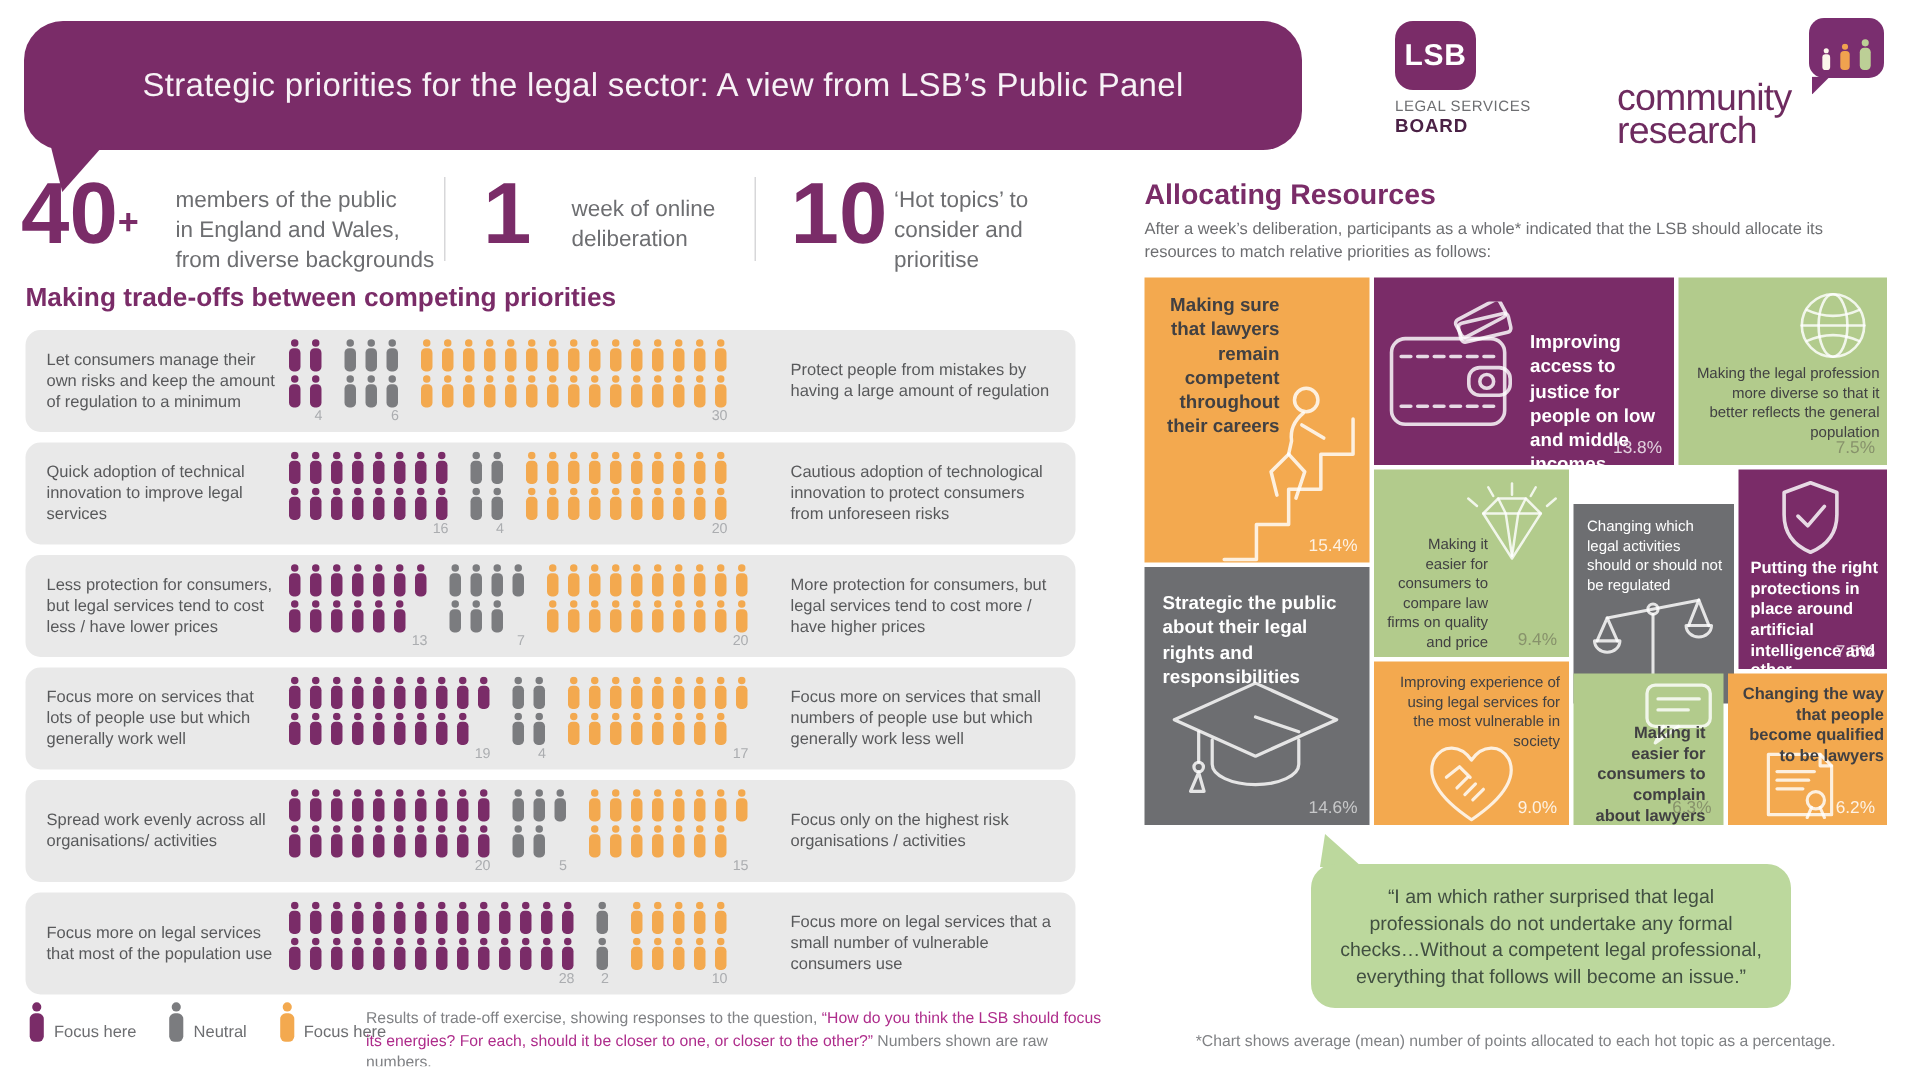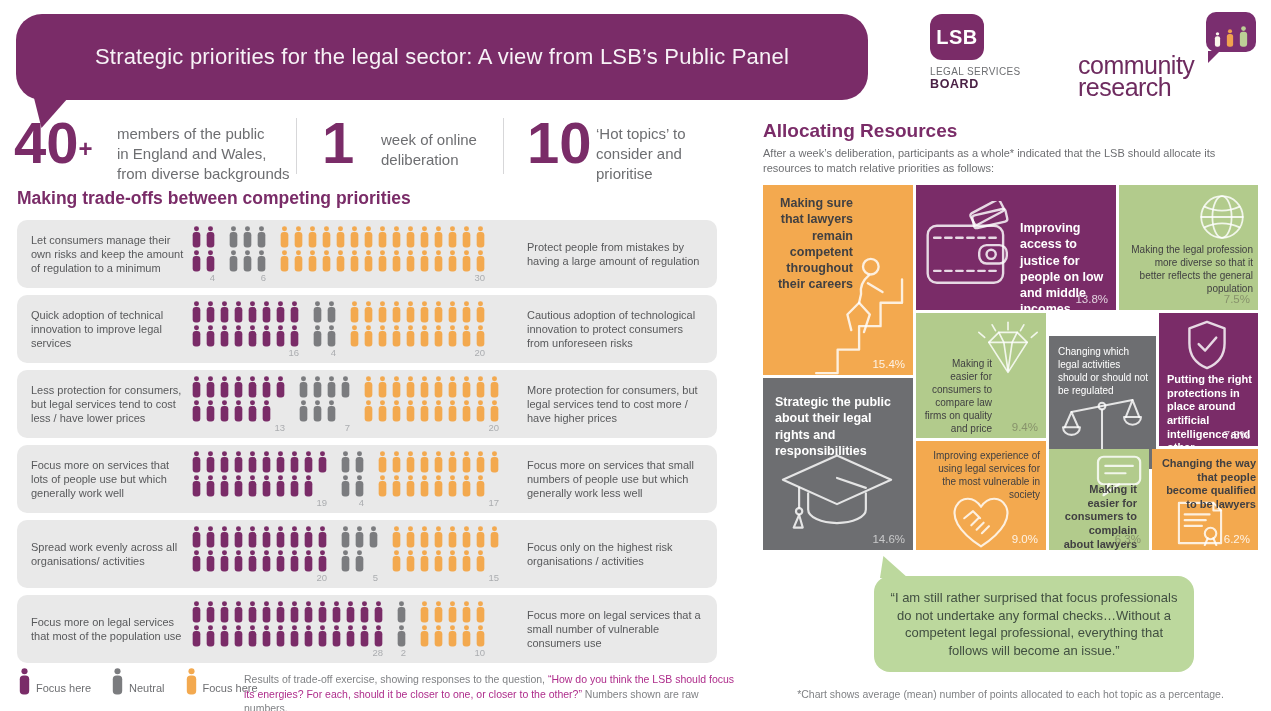--- a/index.html
+++ b/index.html
@@ -1635,17 +1635,17 @@
             <path d="M41 40 l3 7"></path>
           </svg>
         </div>
         <div class="tm-label lbl-bold-sm txt-dark" style="left: 8px; top: 8px; width: 96px;">Changing the way that people become qualified to be lawyers</div>
         <div class="tm-pct" style="color: rgba(255, 255, 255, 0.85);">6.2%</div>
       </div>
     </div>
 
   <div class="quote-tail"></div>
   <div class="quote">
-    <div class="quote-text">“I am still rather surprised that focus professionals do not undertake any formal checks…Without a competent legal professional, everything that follows will become an issue.”</div>
+    <div class="quote-text">“I am which rather surprised that legal professionals do not undertake any formal checks…Without a competent legal professional, everything that follows will become an issue.”</div>
   </div>
 
   <div class="foot-right">*Chart shows average (mean) number of points allocated to each hot topic as a percentage.</div>
 </div>
 
 </body></html>

